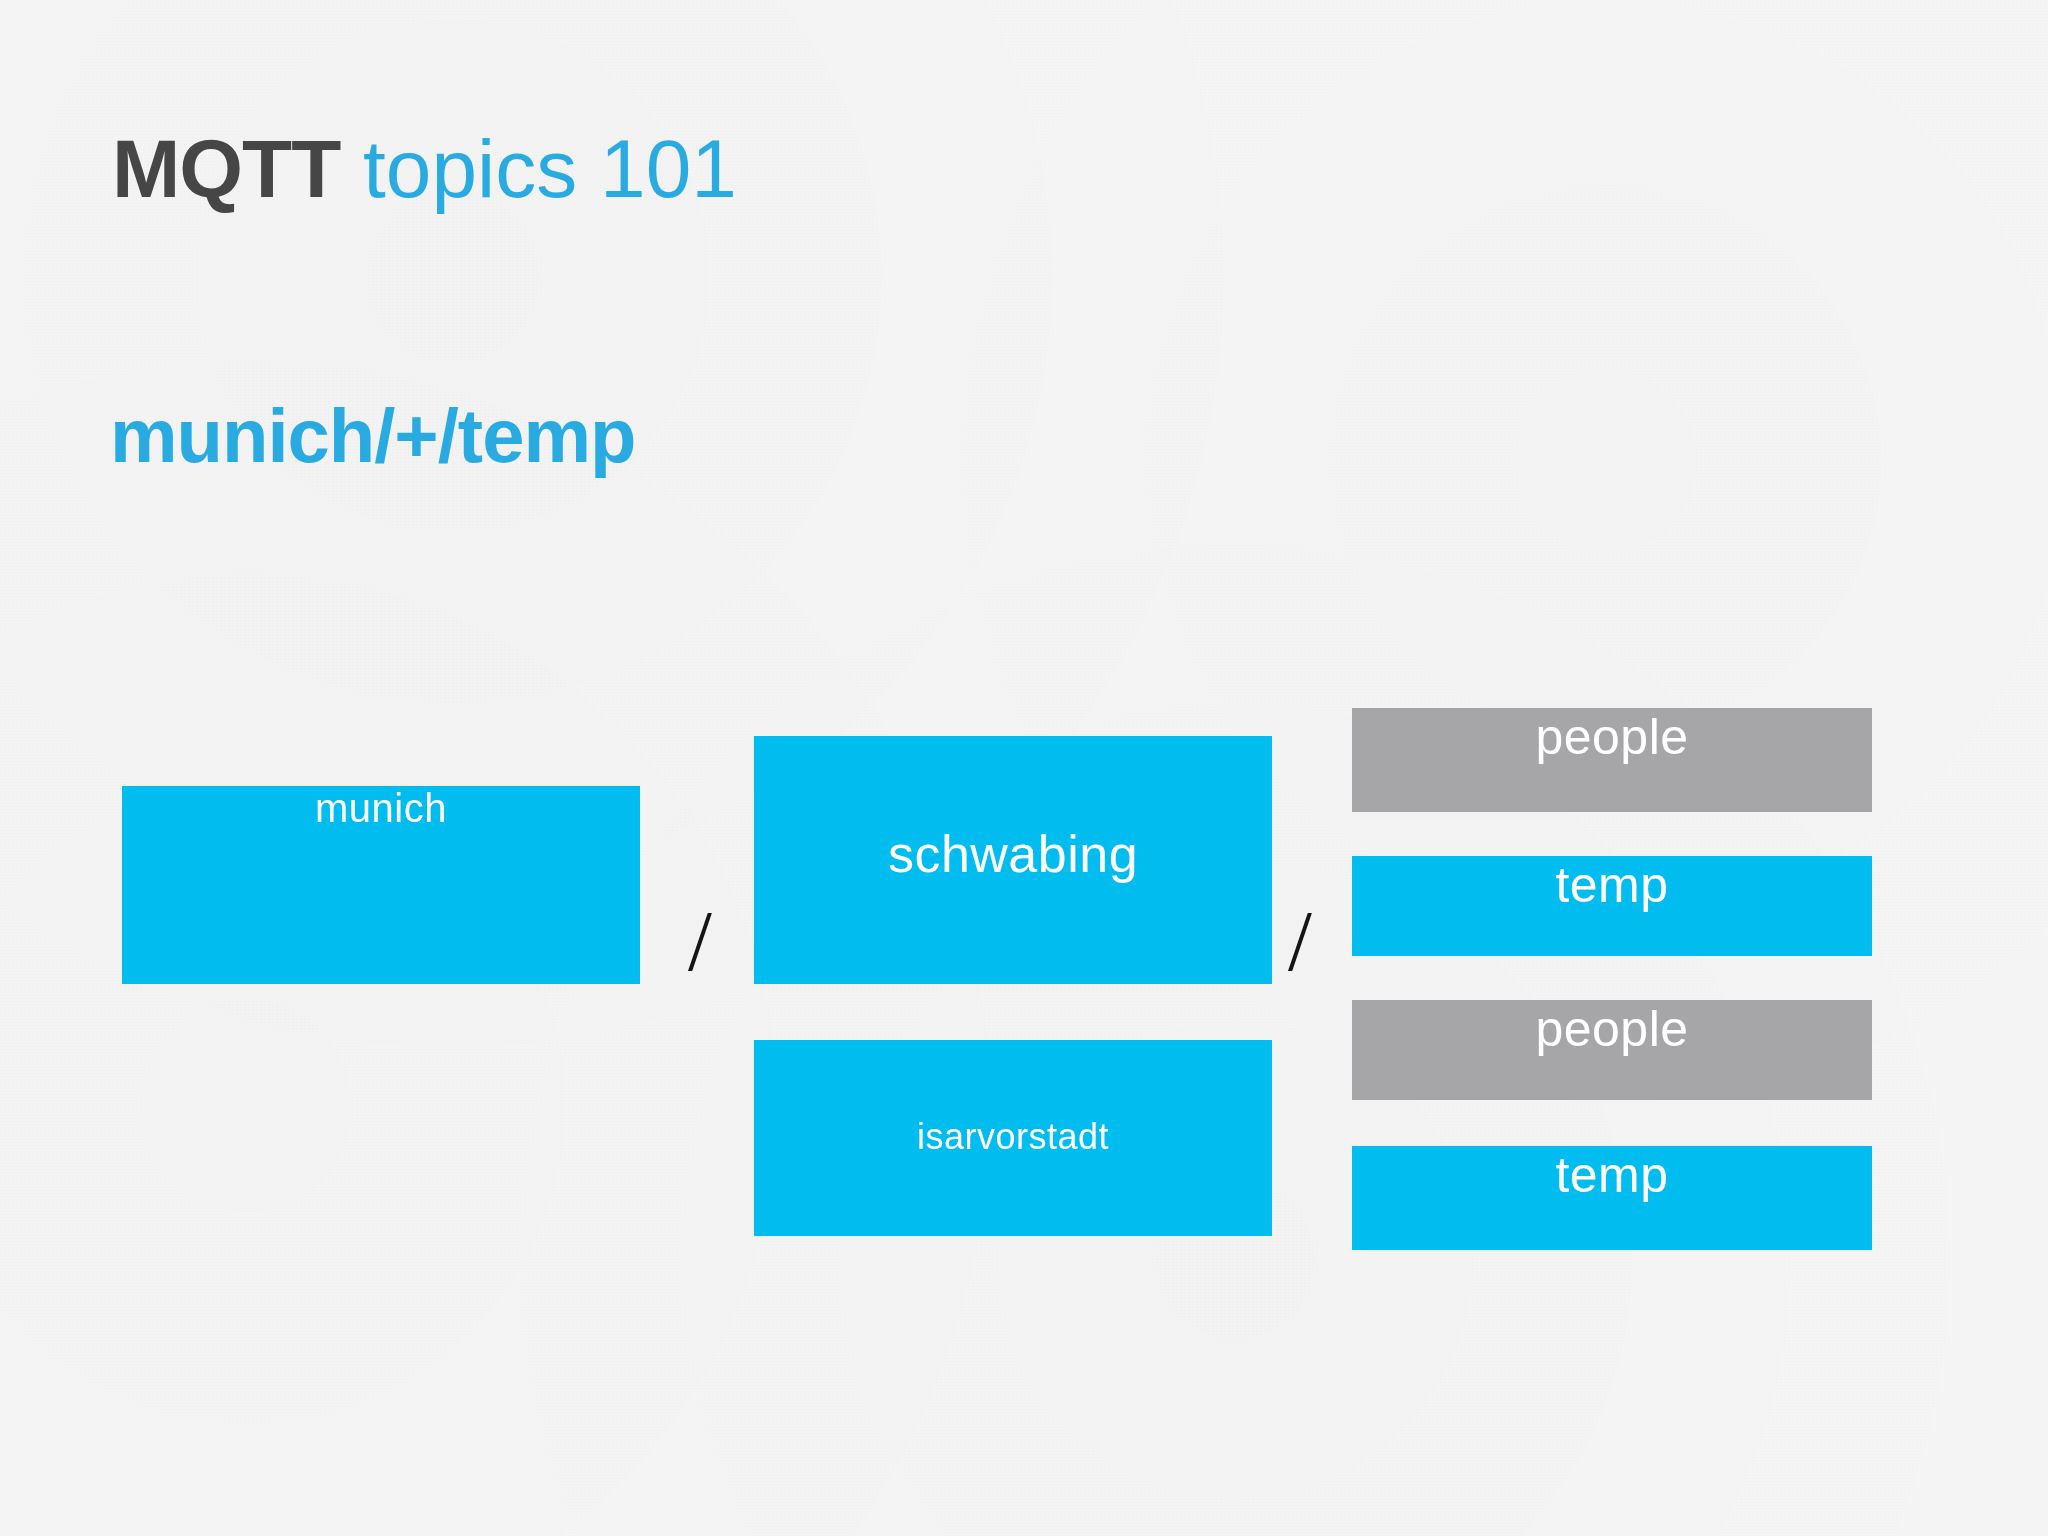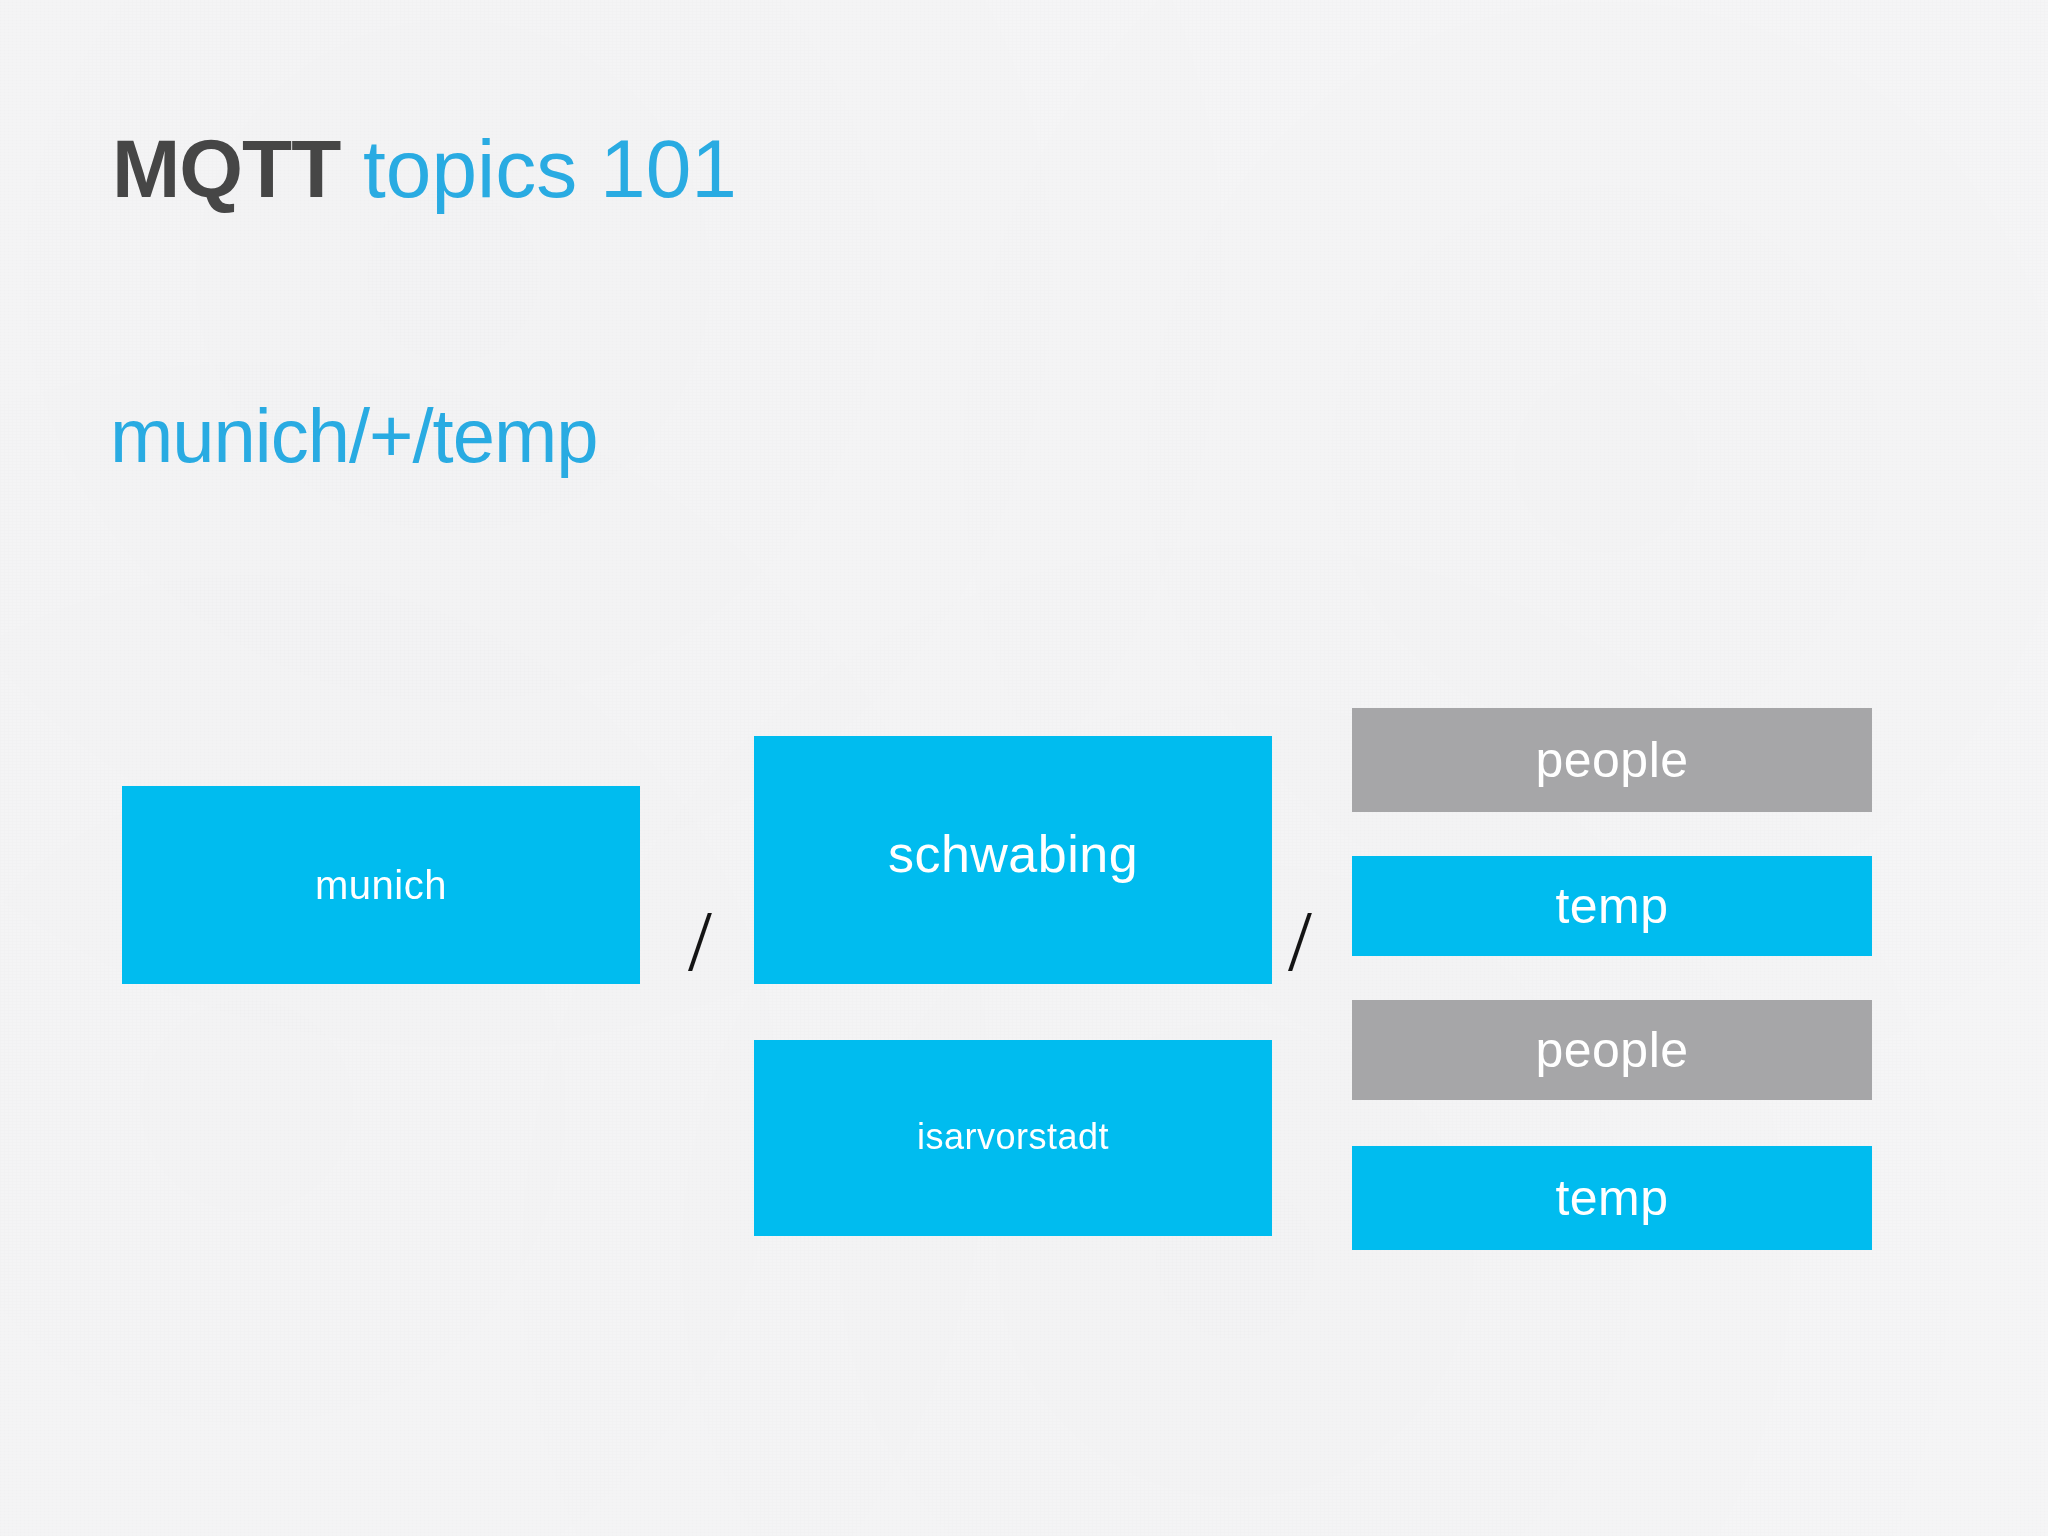--- a/index.html
+++ b/index.html
@@ -52,32 +52,31 @@
     letter-spacing: 0px;
     color: #29ABE2;
   }
 
   
   .subtitle {
     position: absolute;
     left: 110px;
     top: 398px;
     font-size: 76px;
-    font-weight: 400;
+    font-weight: 700;
     letter-spacing: -1px;
     color: #29ABE2;
     white-space: nowrap;
     line-height: 1;
   }
 
   
   .box {
     position: absolute;
     display: flex;
-    align-items: center;
     justify-content: center;
     color: #ffffff;
     font-weight: 300;
     letter-spacing: 0.5px;
     white-space: nowrap;
   }
   .box-cyan  { background-color: #00BCEF; }
   .box-gray  { background-color: #A6A6A8; }
 
   

